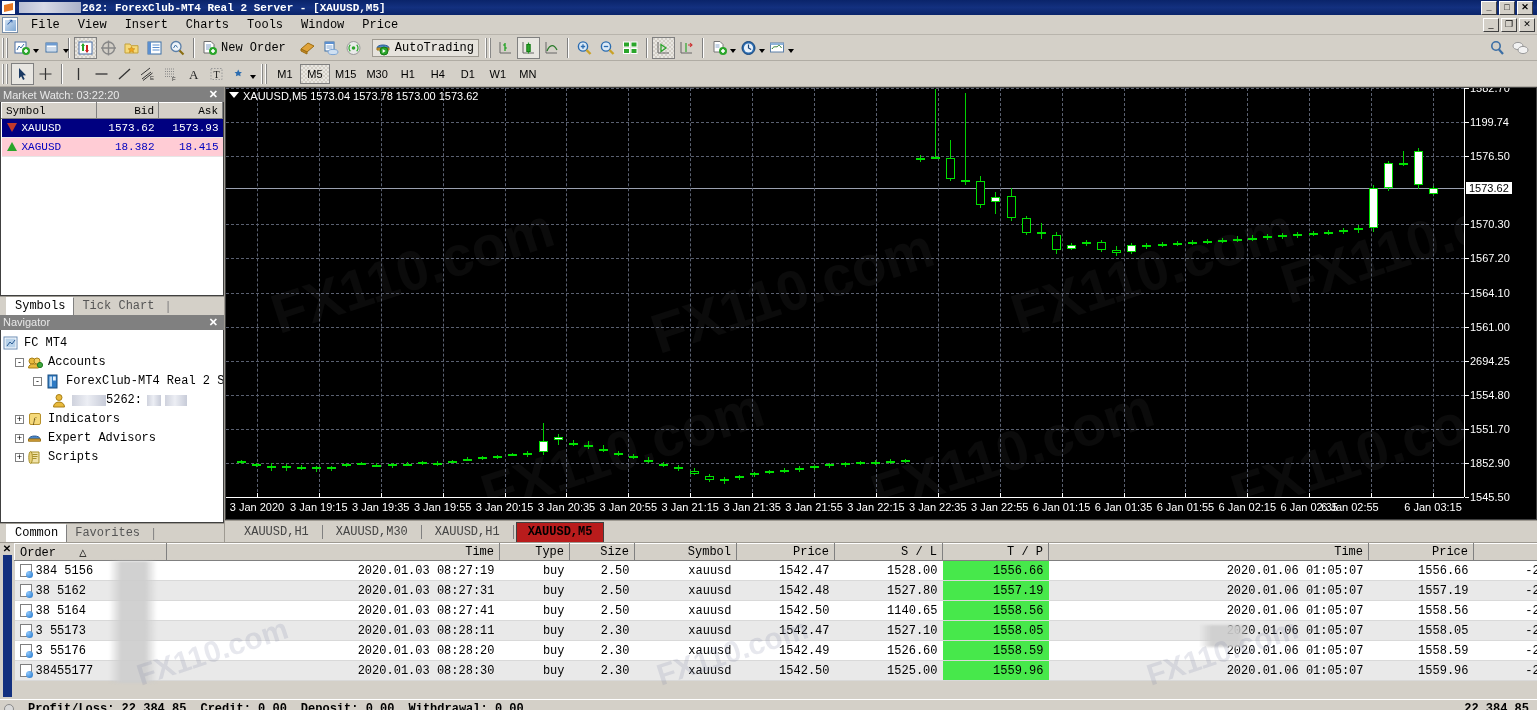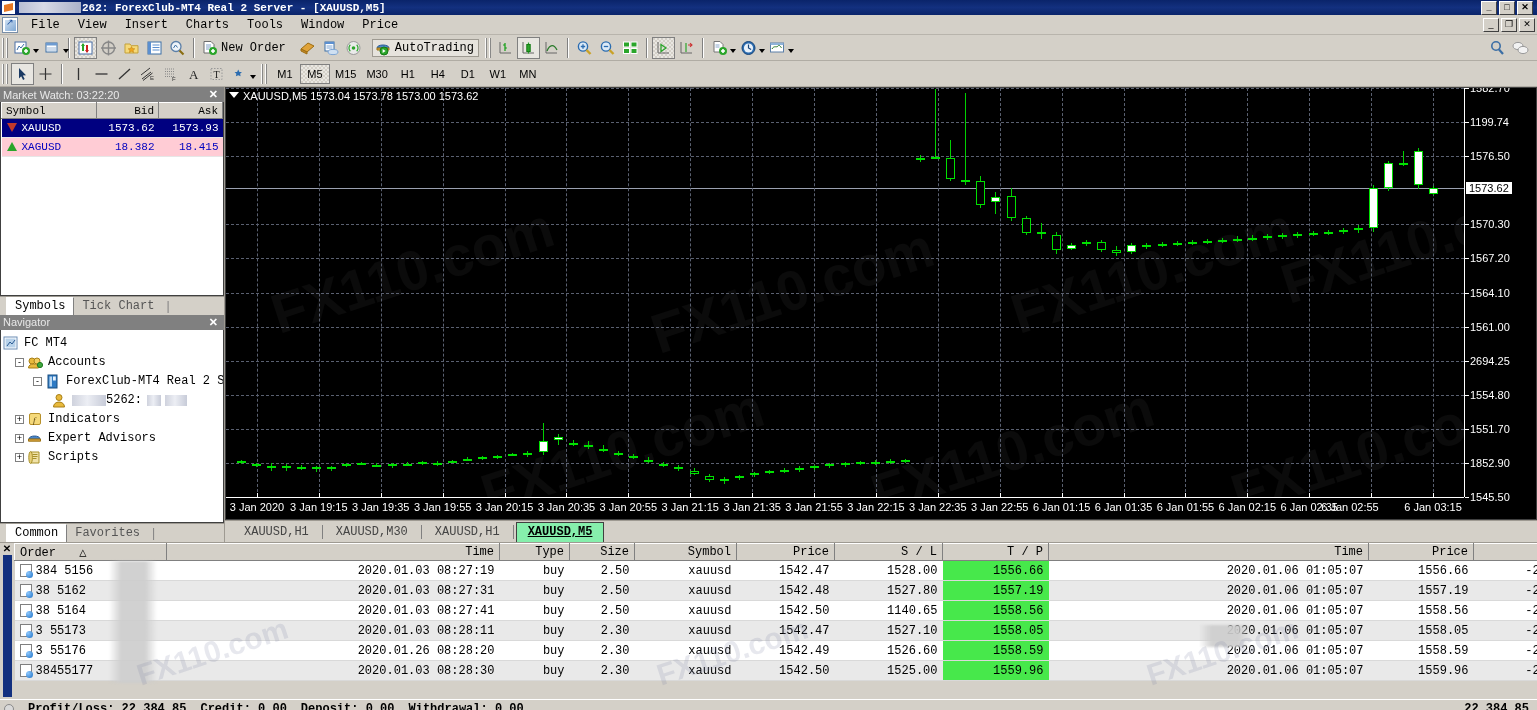--- a/index.html
+++ b/index.html
@@ -173,21 +173,21 @@
   .cdl .bodyx { position:absolute; left:0; right:0; border:1px solid #00e000; background:#000;}
   .cdl.up .bodyx { background:#ffffff; border-color:#00e000;}
   .wm { position:absolute; color:rgba(255,255,255,0.045);
         font-family:"Liberation Sans",sans-serif; font-weight:bold; font-size:56px;
         pointer-events:none; user-select:none; white-space:nowrap;}
 
   .chart-tabs { height:22px; background:#d4d0c8; display:flex; align-items:flex-end; padding-left:8px;
                 border-top:1px solid #9e9a92;}
   .ctab { font-family:"Liberation Mono",monospace; font-size:12px; padding:2px 11px 3px; color:#444;
           cursor:default; }
-  .ctab.active { background:#86efac; color:#000; border:1px solid #404040; border-bottom:none; font-weight:bold;text-decoration:underline;}
+  .ctab.active { background:#b91c1c; color:#000; border:1px solid #404040; border-bottom:none; font-weight:bold;}
   .ctab-sep { width:1px; height:14px; background:#808080; margin:0 2px 3px;}
 
   
   .terminal { height:157px; background:#d4d0c8; display:flex; border-top:1px solid #9e9a92;}
   .term-left { width:14px; flex:none; background:#d4d0c8; display:flex; flex-direction:column; align-items:center;}
   .term-left .xbtn{ font-family:"Liberation Sans",sans-serif;font-size:10px;font-weight:bold;
                     line-height:12px; cursor:default;}
   .term-left .strip{ flex:1; width:9px; background:#13307f; margin-bottom:2px;}
   .term-main { flex:1; display:flex; flex-direction:column; min-width:0;}
   table.trades { width:100%; border-collapse:collapse; font-family:"Liberation Mono",monospace; font-size:12px;
@@ -1284,21 +1284,21 @@
               <td class="r">-2։. 3</td>
               <td class="r">3 583.40</td>
             </tr>
             <tr class="even">
               <td class="l">
                 <span class="ordcell">
                   <span class="docico"></span>
                   <span>3&nbsp;55176</span>
                 </span>
               </td>
-              <td class="r">2020.01.26 08:28:20</td>
+              <td class="r">2020.01.03 08:28:20</td>
               <td class="r">buy</td>
               <td class="r">2.30</td>
               <td class="r">xauusd</td>
               <td class="r">1542.49</td>
               <td class="r">1526.60</td>
               <td class="tp">1558.59</td>
               <td class="r">2020.01.06 01:05:07</td>
               <td class="r">1558.59</td>
               <td class="r">-25.13</td>
               <td class="r">3 703.00</td>

